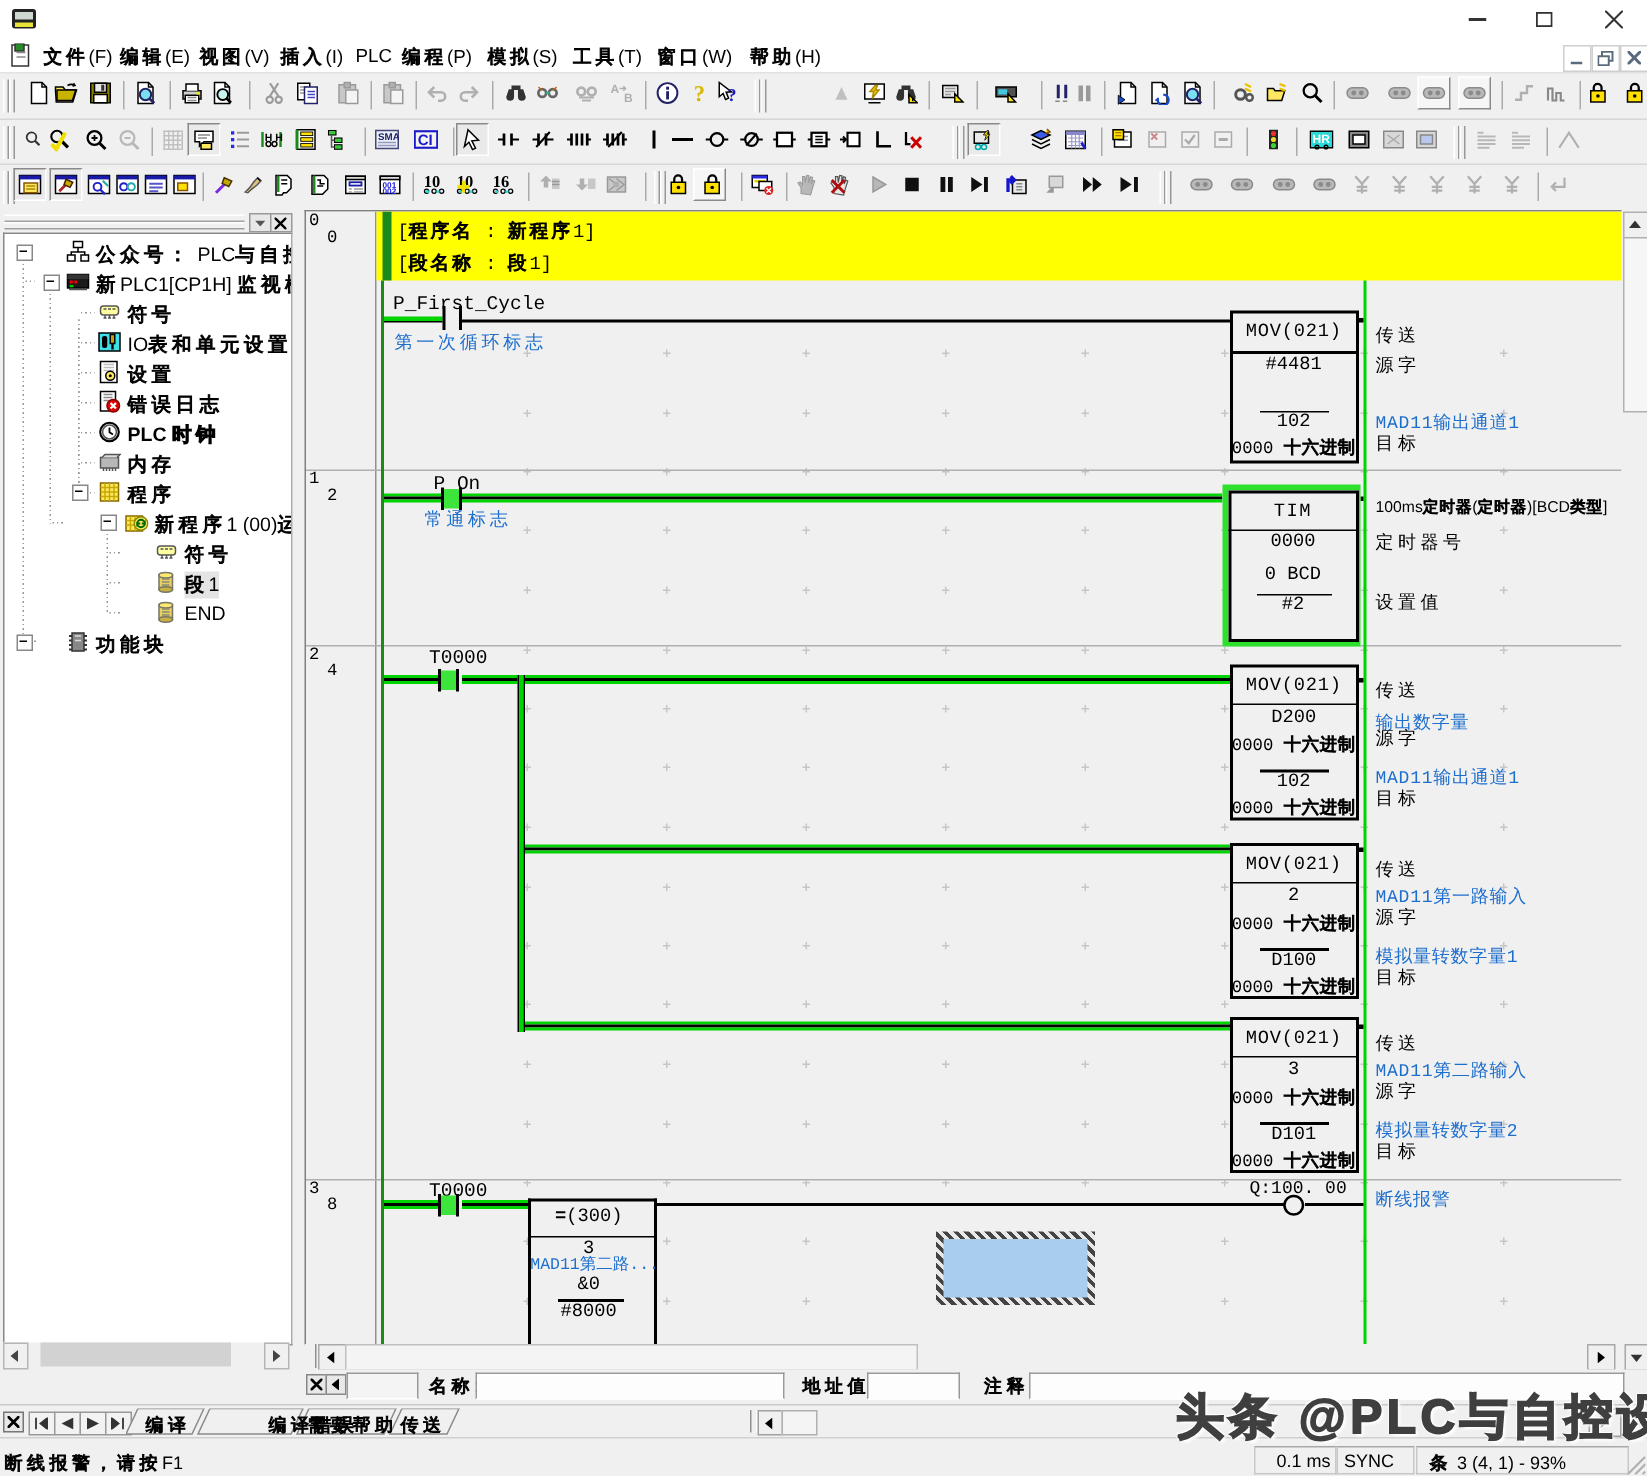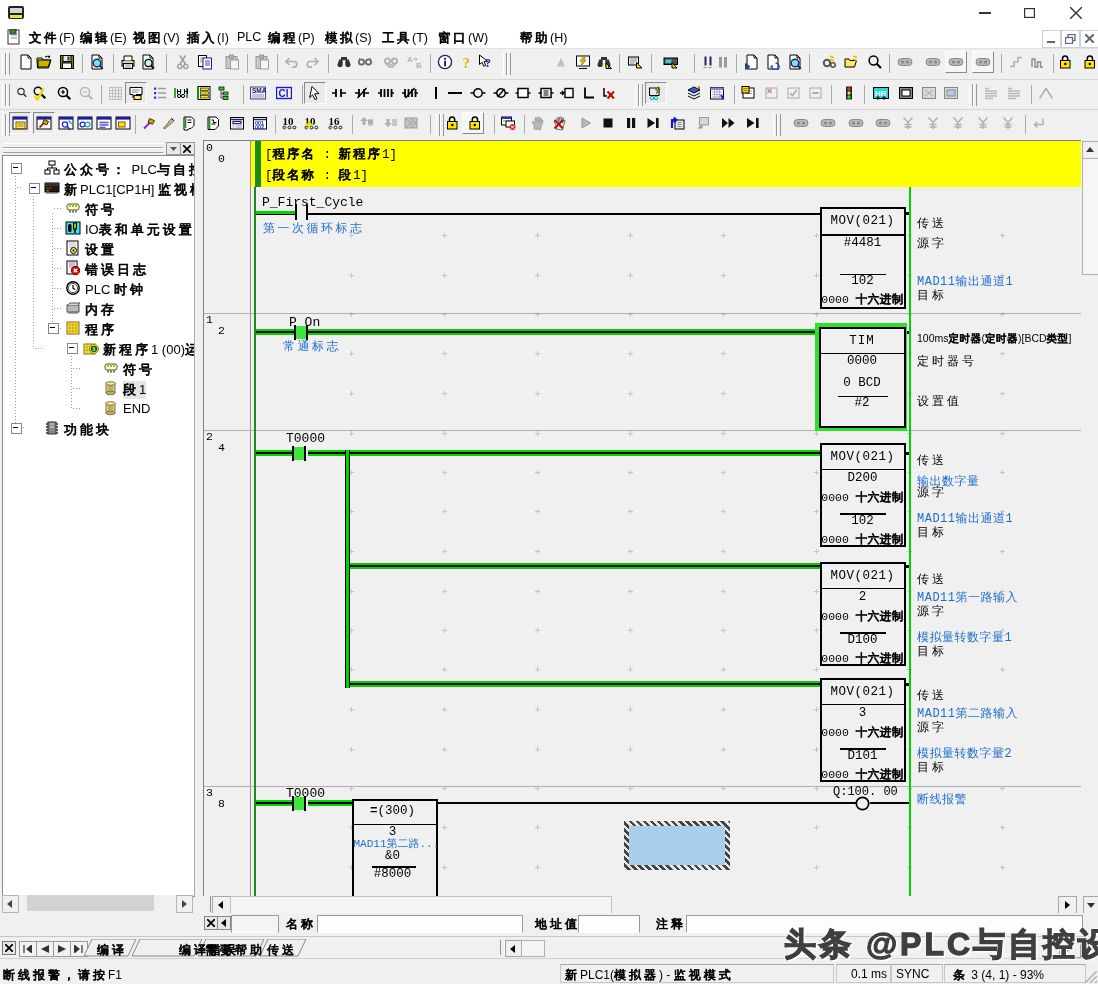--- a/index.html
+++ b/index.html
@@ -35,21 +35,21 @@
   </svg>
   <div class="a" style="left:29px;top:4px"><span class="k2">文件</span>(F)</div>
   <div class="a" style="left:80px;top:4px"><span class="k2">编辑</span>(E)</div>
   <div class="a" style="left:133px;top:4px"><span class="k2">视图</span>(V)</div>
   <div class="a" style="left:187px;top:4px"><span class="k2">插入</span>(I)</div>
   <div class="a" style="left:237px;top:4px">PLC</div>
   <div class="a" style="left:268px;top:4px"><span class="k2">编程</span>(P)</div>
   <div class="a" style="left:325px;top:4px"><span class="k2">模拟</span>(S)</div>
   <div class="a" style="left:382px;top:4px"><span class="k2">工具</span>(T)</div>
   <div class="a" style="left:438px;top:4px"><span class="k2">窗口</span>(W)</div>
-  <div class="a" style="left:520px;top:4px"><span class="k2">帮助</span>(H)</div>
+  <div class="a" style="left:500px;top:4px"><span class="k2">帮助</span>(H)</div>
 
   <div class="a" style="left:1042px;top:4px;width:17px;height:16px;border:1px solid #cfcfcf;">
       <svg class="a" style="left:4px;top:10px" width="8" height="2">
         <rect width="8" height="2" fill="#5a6b7d"></rect>
       </svg>
     </div>
   <div class="a" style="left:1061px;top:4px;width:17px;height:16px;border:1px solid #cfcfcf;">
       <svg class="a" style="left:3px;top:3px" width="11" height="10">
         <rect x="3" y="0.5" width="7" height="6" fill="none" stroke="#5a6b7d" stroke-width="1.3"></rect>
         <rect x="0.5" y="3.5" width="7" height="6" fill="#fff" stroke="#5a6b7d" stroke-width="1.3"></rect>
@@ -1027,21 +1027,21 @@
         <path d="M4 3 h6 M4 5 h6 M4 7 h4" stroke="#888"></path>
         <circle cx="10.5" cy="10.5" r="4.2" fill="#e00000" stroke="#800"></circle>
         <path d="M8.7 8.7 l3.6 3.6 m0 -3.6 l-3.6 3.6" stroke="#fff" stroke-width="1.5"></path>
       </svg>
       <div class="a" style="left:82px;top:105px;font-size:13px;white-space:nowrap;"><span class="k">错误日志</span></div>
       <svg class="a" style="left:62px;top:124px" width="16" height="16">
         <circle cx="8" cy="8" r="6.2" fill="#e8e8e8" stroke="#000" stroke-width="1.4"></circle>
         <circle cx="8" cy="8" r="4.6" fill="#fff" stroke="#555"></circle>
         <path d="M8 5 v3.2 l2.3 1.4" fill="none" stroke="#000" stroke-width="1.2"></path>
       </svg>
-      <div class="a" style="left:82px;top:125px;font-size:13px;white-space:nowrap;">PLC <span class="k">时钟</span></div>
+      <div class="a" style="left:82px;top:125px;font-size:13px;white-space:nowrap;font-weight:bold;">PLC <span class="k">时钟</span></div>
       <svg class="a" style="left:62px;top:144px" width="16" height="16">
         <rect x="2" y="5" width="12" height="7" fill="#b8b8b8" stroke="#555"></rect>
         <path d="M3 5 l2 -2 h10 l-2 2" fill="#ddd" stroke="#555"></path>
         <path d="M4 12 v2 M6 12 v2 M8 12 v2 M10 12 v2 M12 12 v2" stroke="#555"></path>
       </svg>
       <div class="a" style="left:82px;top:145px;font-size:13px;white-space:nowrap;"><span class="k">内存</span></div>
       <div class="a" style="left:45px;top:167px;width:9px;height:9px;border:1px solid #888;background:#fff"></div>
       <div class="a" style="left:47px;top:171px;width:5px;height:1px;background:#000"></div>
       <svg class="a" style="left:62px;top:164px" width="16" height="16">
         <rect x="2" y="2" width="12" height="12" fill="#ffe860" stroke="#886800"></rect>
@@ -1628,23 +1628,20 @@
   <div class="a" style="left:521px;top:3px;width:22px;height:15px;background:#f4f4f4;border:1px solid #b0b0b0;"></div>
   <div class="a" style="left:1059px;top:2px;width:20px;height:17px;background:#f0f0f0;border:1px solid #a0a0a0;">
       <svg class="a" style="left:7px;top:4px" width="5" height="8">
         <path d="M0 0 L5 4 L0 8 Z" fill="#000"></path>
       </svg>
     </div>
 </div>
 
 <div class="a" style="left:0;top:958px;width:1098px;height:26px;background:#f0f0f0;border-top:1px solid #d0d0d0;font-size:12px;">
   <div class="a" style="left:3px;top:8px;"><span class="k">断线报警，请按</span>F1</div>
-  <div class="a" style="left:560px;top:5px;width:272px;height:17px;border:1px solid #c8c8c8;border-top-color:#a8a8a8;background:#f0f0f0;">
-      <div class="a" style="left:4px;top:2px;white-space:nowrap"><span class="k">新</span>PLC1(<span class="k">模拟器</span>) - <span class="k">监视模式</span></div>
-    </div>
   <div class="a" style="left:836px;top:5px;width:53px;height:17px;border:1px solid #c8c8c8;border-top-color:#a8a8a8;">
       <div class="a" style="right:3px;top:2px;white-space:nowrap">0.1 ms</div>
     </div>
   <div class="a" style="left:891px;top:5px;width:50px;height:17px;border:1px solid #c8c8c8;border-top-color:#a8a8a8;">
       <div class="a" style="left:4px;top:2px;">SYNC</div>
     </div>
   <div class="a" style="left:944px;top:5px;width:140px;height:17px;border:1px solid #c8c8c8;border-top-color:#a8a8a8;">
       <div class="a" style="left:8px;top:2px;white-space:nowrap"><span class="k">条</span> 3 (4, 1)  - 93%</div>
     </div>
   <svg class="a" style="left:1085px;top:12px" width="12" height="12">

